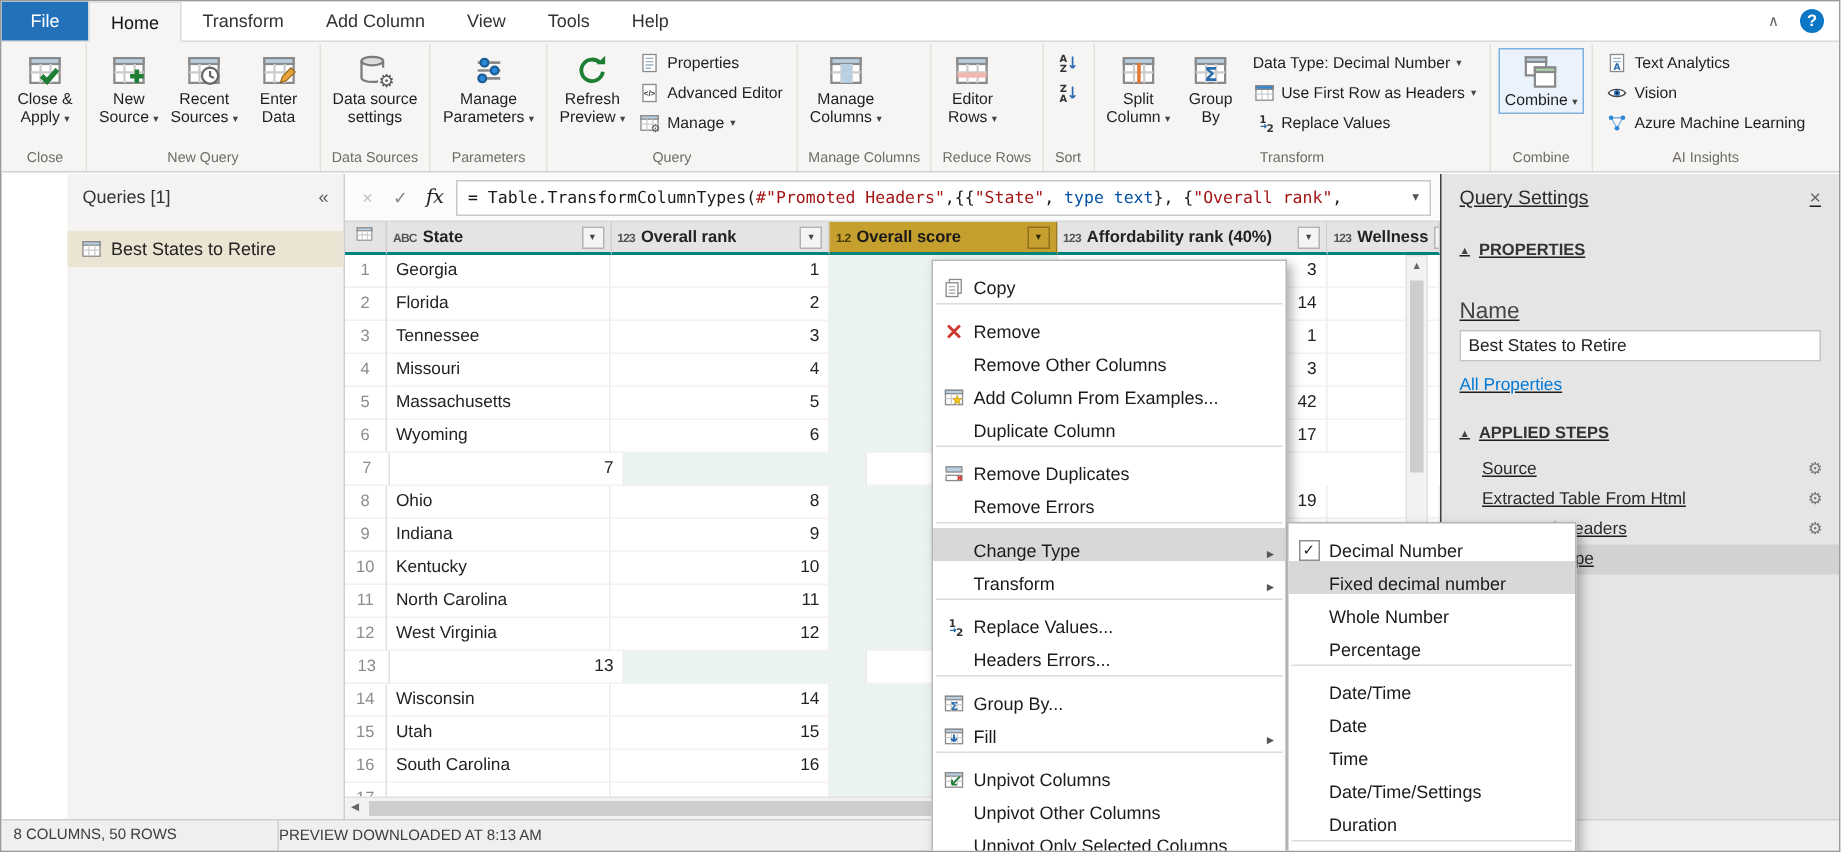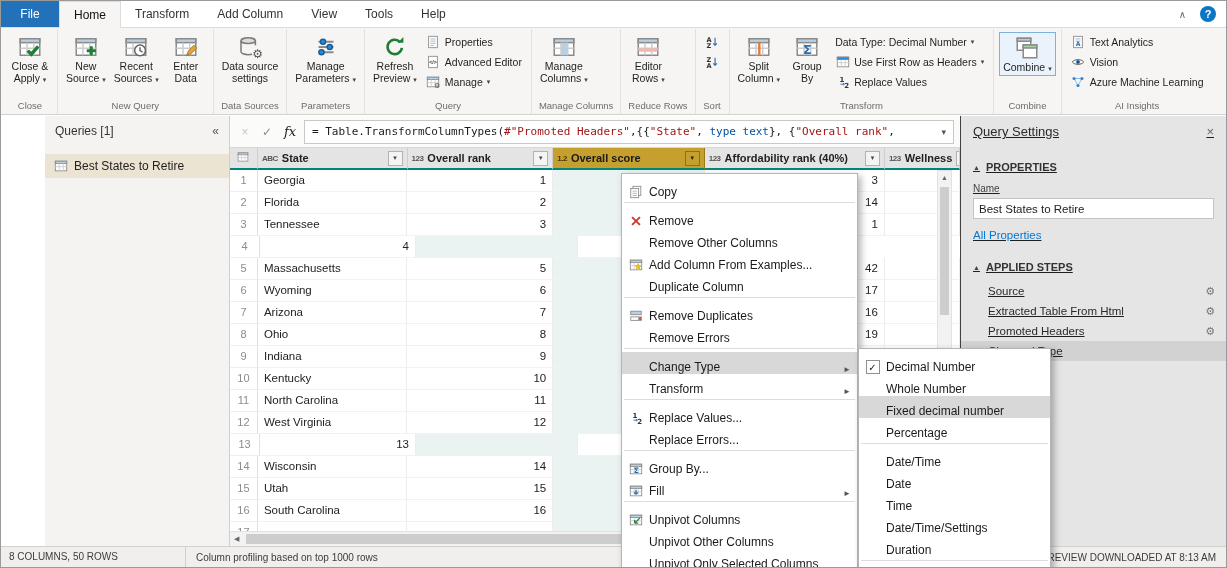--- a/index.html
+++ b/index.html
@@ -74,21 +74,21 @@
   .hs-arrow.right{ right:4px; }
   .hs-thumb{ position:absolute; top:2px; left:16px; height:10px; width:58%; background:#cdcdcd; }
   
   .settings{ width:266px; background:#e5e5e5; border-left:1px solid #404040; position:relative;text-decoration:underline; }
   .qs-head{ display:flex; align-items:center; justify-content:space-between; padding:8px 12px 2px 12px; }
   .qs-title{ font-size:13px; color:#2b2b2b; }
   .qs-close{ color:#666; font-size:13px; }
   .qs-body{ padding:0 0 0 0; }
   .qs-section{ display:flex; align-items:center; gap:6px; font-size:11px; font-weight:bold; color:#333; padding:0 12px; margin-top:20px; }
   .tri{ font-size:7px; color:#444; }
-  .qs-label{ font-size:10px; color:#444; padding:0 12px; margin-top:10px; }
+  .qs-label{ font-size:15px; color:#444; padding:0 12px; margin-top:26px; }
   .qs-input{ margin:4px 12px 0 12px; }
   .qs-input input{ width:100%; height:21px; border:1px solid #c4c4c4; font-family:inherit; font-size:11.5px; padding:0 5px; color:#222; background:#fff; }
   .qs-link{ display:block; font-size:11.5px; color:#0078d4; padding:0 12px; margin-top:10px; text-decoration:none; }
   #steps{ margin-top:8px; }
   .step{ position:relative; height:20px; line-height:20px; font-size:11.5px; color:#2b2b2b; padding:0 12px 0 27px; white-space:nowrap; overflow:hidden; }
   .step.selected{ background:#d2d2d2; }
   .step .gear{ position:absolute; right:11px; top:0; font-size:11px; color:#777; }
   
   .statusbar{ position:absolute; left:0; right:0; bottom:0; height:21px; background:#f0efed; border-top:1px solid #d0d0d0; display:flex; align-items:center; font-size:10px; color:#3c3c3c; }
   .sb-left{ width:185px; padding-left:8px; border-right:1px solid #cfcfcf; line-height:20px; height:100%; }
@@ -513,20 +513,21 @@
               <div class="g-row">
                 <div class="g-num">3</div>
                 <div class="g-cell" style="width: 160px;">Tennessee</div>
                 <div class="g-cell num" style="width: 156px;">3</div>
                 <div class="g-cell num selcol" style="width: 162px;"></div>
                 <div class="g-cell num" style="width: 193px;">1</div>
                 <div class="g-cell num" style="width: 80px;"></div>
               </div>
               <div class="g-row">
                 <div class="g-num">4</div>
+                <div class="g-cell" style="width: 160px;">Missouri</div>
                 <div class="g-cell num" style="width: 156px;">4</div>
                 <div class="g-cell num selcol" style="width: 162px;"></div>
                 <div class="g-cell num" style="width: 193px;">3</div>
                 <div class="g-cell num" style="width: 80px;"></div>
               </div>
               <div class="g-row">
                 <div class="g-num">5</div>
                 <div class="g-cell" style="width: 160px;">Massachusetts</div>
                 <div class="g-cell num" style="width: 156px;">5</div>
                 <div class="g-cell num selcol" style="width: 162px;"></div>
@@ -536,21 +537,20 @@
               <div class="g-row">
                 <div class="g-num">6</div>
                 <div class="g-cell" style="width: 160px;">Wyoming</div>
                 <div class="g-cell num" style="width: 156px;">6</div>
                 <div class="g-cell num selcol" style="width: 162px;"></div>
                 <div class="g-cell num" style="width: 193px;">17</div>
                 <div class="g-cell num" style="width: 80px;"></div>
               </div>
               <div class="g-row">
                 <div class="g-num">7</div>
-                <div class="g-cell" style="width: 160px;">Arizona</div>
                 <div class="g-cell num" style="width: 156px;">7</div>
                 <div class="g-cell num selcol" style="width: 162px;"></div>
                 <div class="g-cell num" style="width: 193px;">16</div>
                 <div class="g-cell num" style="width: 80px;"></div>
               </div>
               <div class="g-row">
                 <div class="g-num">8</div>
                 <div class="g-cell" style="width: 160px;">Ohio</div>
                 <div class="g-cell num" style="width: 156px;">8</div>
                 <div class="g-cell num selcol" style="width: 162px;"></div>
@@ -667,21 +667,20 @@
             <div class="step"><span>Promoted Headers</span><span class="gear">⚙</span></div>
             <div class="step selected"><span>Changed Type</span></div>
           </div>
       </div>
     </aside>
 
   </div>
 
   <footer class="statusbar">
     <div class="sb-left">8 COLUMNS, 50 ROWS</div>
-    <div class="sb-mid">Column profiling based on top 1000 rows</div>
     <div class="sb-right">PREVIEW DOWNLOADED AT 8:13 AM</div>
   </footer>
 
   <div class="ctx" id="ctx">
       <div class="menu-item">
         <span class="menu-gutter">
           <svg width="14" height="14" viewBox="0 0 16 16" xmlns="http://www.w3.org/2000/svg">
             <rect x="4.5" y="1.5" width="9" height="10.5" fill="#fff" stroke="#8a8a8a"></rect>
             <rect x="2" y="4" width="9" height="10.5" fill="#fff" stroke="#8a8a8a"></rect>
             <path d="M4 7h5M4 9.5h5M4 12h5" stroke="#b0b0b0"></path>
@@ -749,21 +748,21 @@
           <svg width="14" height="14" viewBox="0 0 16 16" xmlns="http://www.w3.org/2000/svg">
             <text x="4" y="8" font-size="8" font-weight="bold" fill="#333" font-family="DejaVu Sans">1</text>
             <text x="9.5" y="14.5" font-size="8" font-weight="bold" fill="#333" font-family="DejaVu Sans">2</text>
             <path d="M5 10.5h4.5M9.5 10.5l-1.6-1.3M9.5 10.5l-1.6 1.3" stroke="#2b6cb0" fill="none"></path>
           </svg>
         </span>
         <span class="menu-label">Replace Values...</span>
       </div>
       <div class="menu-item">
         <span class="menu-gutter"></span>
-        <span class="menu-label">Replace Errors...</span>
+        <span class="menu-label">Headers Errors...</span>
       </div>
       <div class="menu-sep"></div>
       <div class="menu-item">
         <span class="menu-gutter">
           <svg width="14" height="14" viewBox="0 0 16 16" xmlns="http://www.w3.org/2000/svg">
             <rect x="1.5" y="2.5" width="13" height="11" fill="#ffffff" stroke="#8a8a8a"></rect>
             <rect x="1.5" y="2.5" width="13" height="2.6" fill="#b9cfe2" stroke="#8a8a8a"></rect>
             <path d="M1.5 8.8h13 M6 5.1v8.4 M10.5 5.1v8.4" stroke="#cccccc" fill="none"></path>
             <text x="8.3" y="12.8" font-size="8.5" font-weight="bold" fill="#2b6cb0" text-anchor="middle" font-family="DejaVu Sans">Σ</text>
           </svg>
@@ -803,28 +802,28 @@
         <span class="menu-label">Unpivot Only Selected Columns</span>
       </div>
     </div>
   <div class="ctx sub" id="sub">
       <div class="menu-item">
         <span class="menu-gutter">
           <span class="checkbox">✓</span>
         </span>
         <span class="menu-label">Decimal Number</span>
       </div>
+      <div class="menu-item hl">
+        <span class="menu-gutter"></span>
+        <span class="menu-label">Fixed decimal number</span>
+      </div>
       <div class="menu-item">
         <span class="menu-gutter"></span>
         <span class="menu-label">Whole Number</span>
       </div>
-      <div class="menu-item hl">
-        <span class="menu-gutter"></span>
-        <span class="menu-label">Fixed decimal number</span>
-      </div>
       <div class="menu-item">
         <span class="menu-gutter"></span>
         <span class="menu-label">Percentage</span>
       </div>
       <div class="menu-sep"></div>
       <div class="menu-item">
         <span class="menu-gutter"></span>
         <span class="menu-label">Date/Time</span>
       </div>
       <div class="menu-item">

